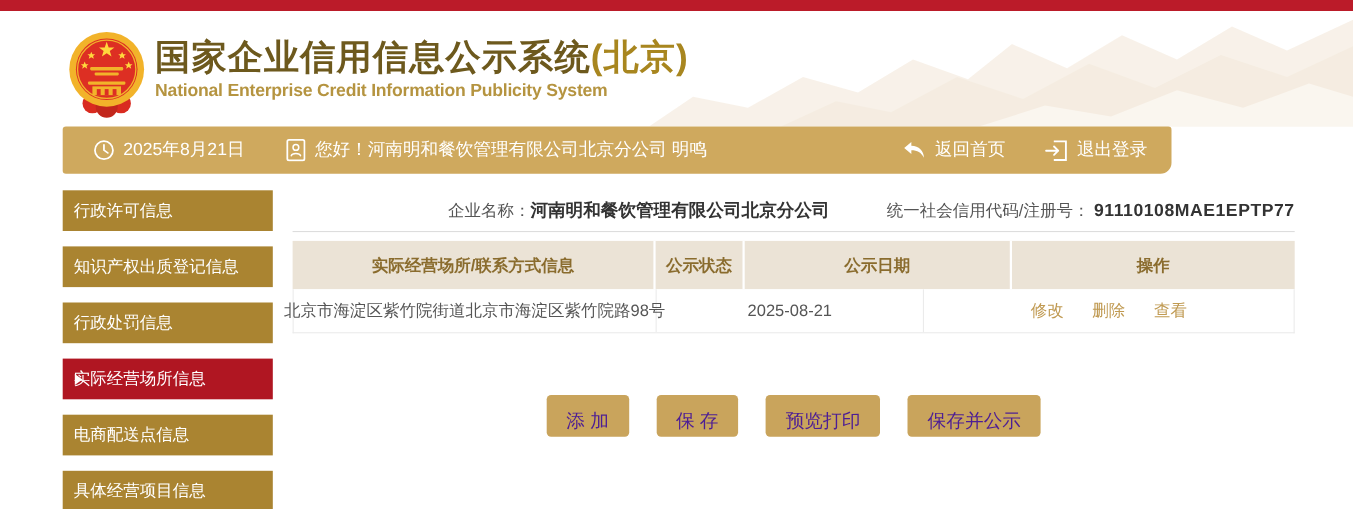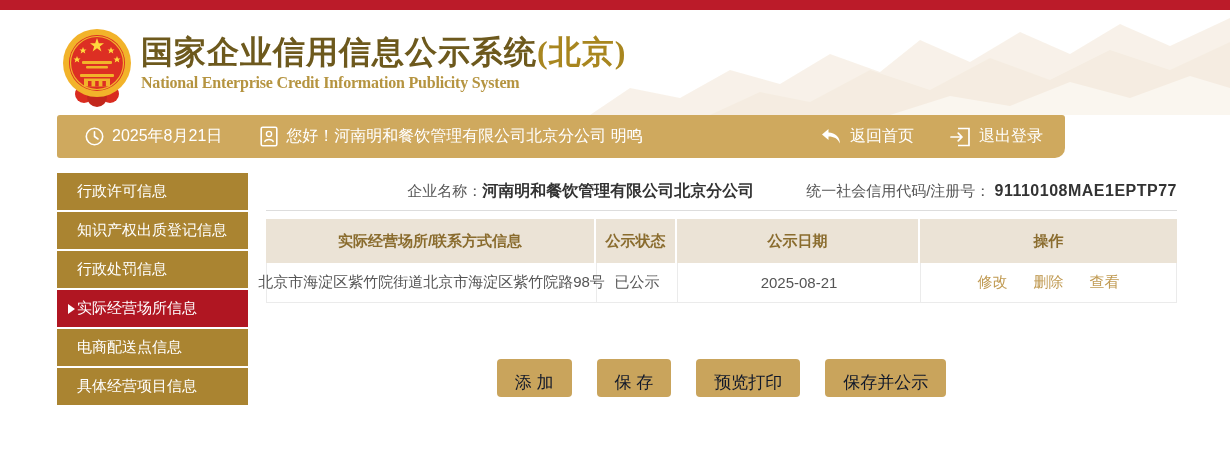--- a/index.html
+++ b/index.html
@@ -5,21 +5,21 @@
   * { margin:0; padding:0; box-sizing:border-box; }
   html,body { background:#fff; }
   #app {
     position:relative; width:1230px; height:463px; overflow:hidden;
     font-family:"Liberation Sans","DejaVu Sans",sans-serif; background:#fff;
   }
   
   .redbar { position:absolute; left:0; top:0; width:1230px; height:10px; background:#bb1b29; }
 
   
-  .header { position:absolute; left:0; top:10px; width:1230px; height:123px; background:#fff;font-family:Liberation Serif, serif; }
+  .header { position:absolute; left:0; top:10px; width:1230px; height:123px; background:#fff; }
   .watermark { position:absolute; right:0; top:0; width:640px; height:105px; opacity:.55; pointer-events:none; }
   .emblem { position:absolute; left:62px; top:16px; width:70px; height:84px; }
   .titles { position:absolute; left:141px; top:22px; }
   .title-cn { font-size:32px; font-weight:bold; color:#6d591d; letter-spacing:1px; line-height:40px; white-space:nowrap; }
   .title-cn .region { color:#a8861f; }
   .title-en { font-size:16px; font-weight:bold; color:#b59440; letter-spacing:-0.2px; margin-top:2px; white-space:nowrap; }
 
   
   .goldbar {
     position:absolute; left:57px; top:115px; width:1008px; height:43px;
@@ -30,22 +30,22 @@
   .goldbar .grp { display:flex; align-items:center; gap:8px; white-space:nowrap; }
   .goldbar .greet { margin-left:38px; }
   .goldbar .right { margin-left:auto; display:flex; align-items:center; gap:22px; }
   .goldbar .right .lnk { display:flex; align-items:center; gap:8px; cursor:pointer; color:#fff; text-decoration:none; }
   .goldbar .right .lnk + .lnk { margin-left:14px; }
   .ic { display:inline-block; }
 
   
   .sidebar { position:absolute; left:57px; top:173px; width:191px; }
   .side-item {
-    position:relative; height:37px; margin-bottom:2px; background:#aa8431; color:#fff;
-    font-size:15px; display:flex; align-items:center; padding-left:20px; cursor:pointer;
+    position:relative; height:37px; margin-bottom:14px; background:#aa8431; color:#fff;
+    font-size:15px; display:flex; align-items:center; padding-left:10px; cursor:pointer;
     white-space:nowrap;
   }
   .side-item.active { background:#b01622; }
   .tri {
     position:absolute; left:11px; top:50%; margin-top:-5px;
     width:0; height:0; border-left:7px solid #fff; border-top:5px solid transparent; border-bottom:5px solid transparent;
   }
 
   
   .main { position:absolute; left:266px; top:173px; width:911px; }
@@ -70,21 +70,21 @@
     color:#555; font-size:15px; border-right:1px solid #ebebeb; white-space:nowrap;
   }
   .trow .td:last-child { border-right:none; }
   .c1 { width:330px; } .c2 { width:81px; } .c3 { width:243px; } .c4 { flex:1; }
   .trow .c1 { border-right:1px solid #ebebeb; }
   .actions { display:flex; gap:26px; }
   .actions a { color:#c09a52; text-decoration:none; cursor:pointer; }
 
   .btn-row { display:flex; justify-content:center; gap:25px; margin-top:56px; }
   .btn {
-    height:38px; padding:12px 18px; background:#c9a45c; color:#0f172a; font-size:17px;
+    height:38px; padding:12px 18px; background:#c9a45c; color:#4c1d95; font-size:17px;
     border:none; border-radius:4px; cursor:pointer; white-space:nowrap;
     font-family:"Liberation Sans","DejaVu Sans",sans-serif;
   }
 </style>
 </head>
 <body>
 
 <div id="app">
 
   <div class="redbar"></div>
@@ -190,21 +190,20 @@
 
     <div class="tbl">
       <div class="thead">
         <div class="th c1">实际经营场所/联系方式信息</div>
         <div class="th c2">公示状态</div>
         <div class="th c3">公示日期</div>
         <div class="th c4">操作</div>
       </div>
       <div class="trow">
         <div class="td c1">北京市海淀区紫竹院街道北京市海淀区紫竹院路98号</div>
-        <div class="td c2">已公示</div>
         <div class="td c3">2025-08-21</div>
         <div class="td c4">
           <span class="actions">
             <a>修改</a>
             <a>删除</a>
             <a>查看</a>
           </span>
         </div>
       </div>
     </div>

